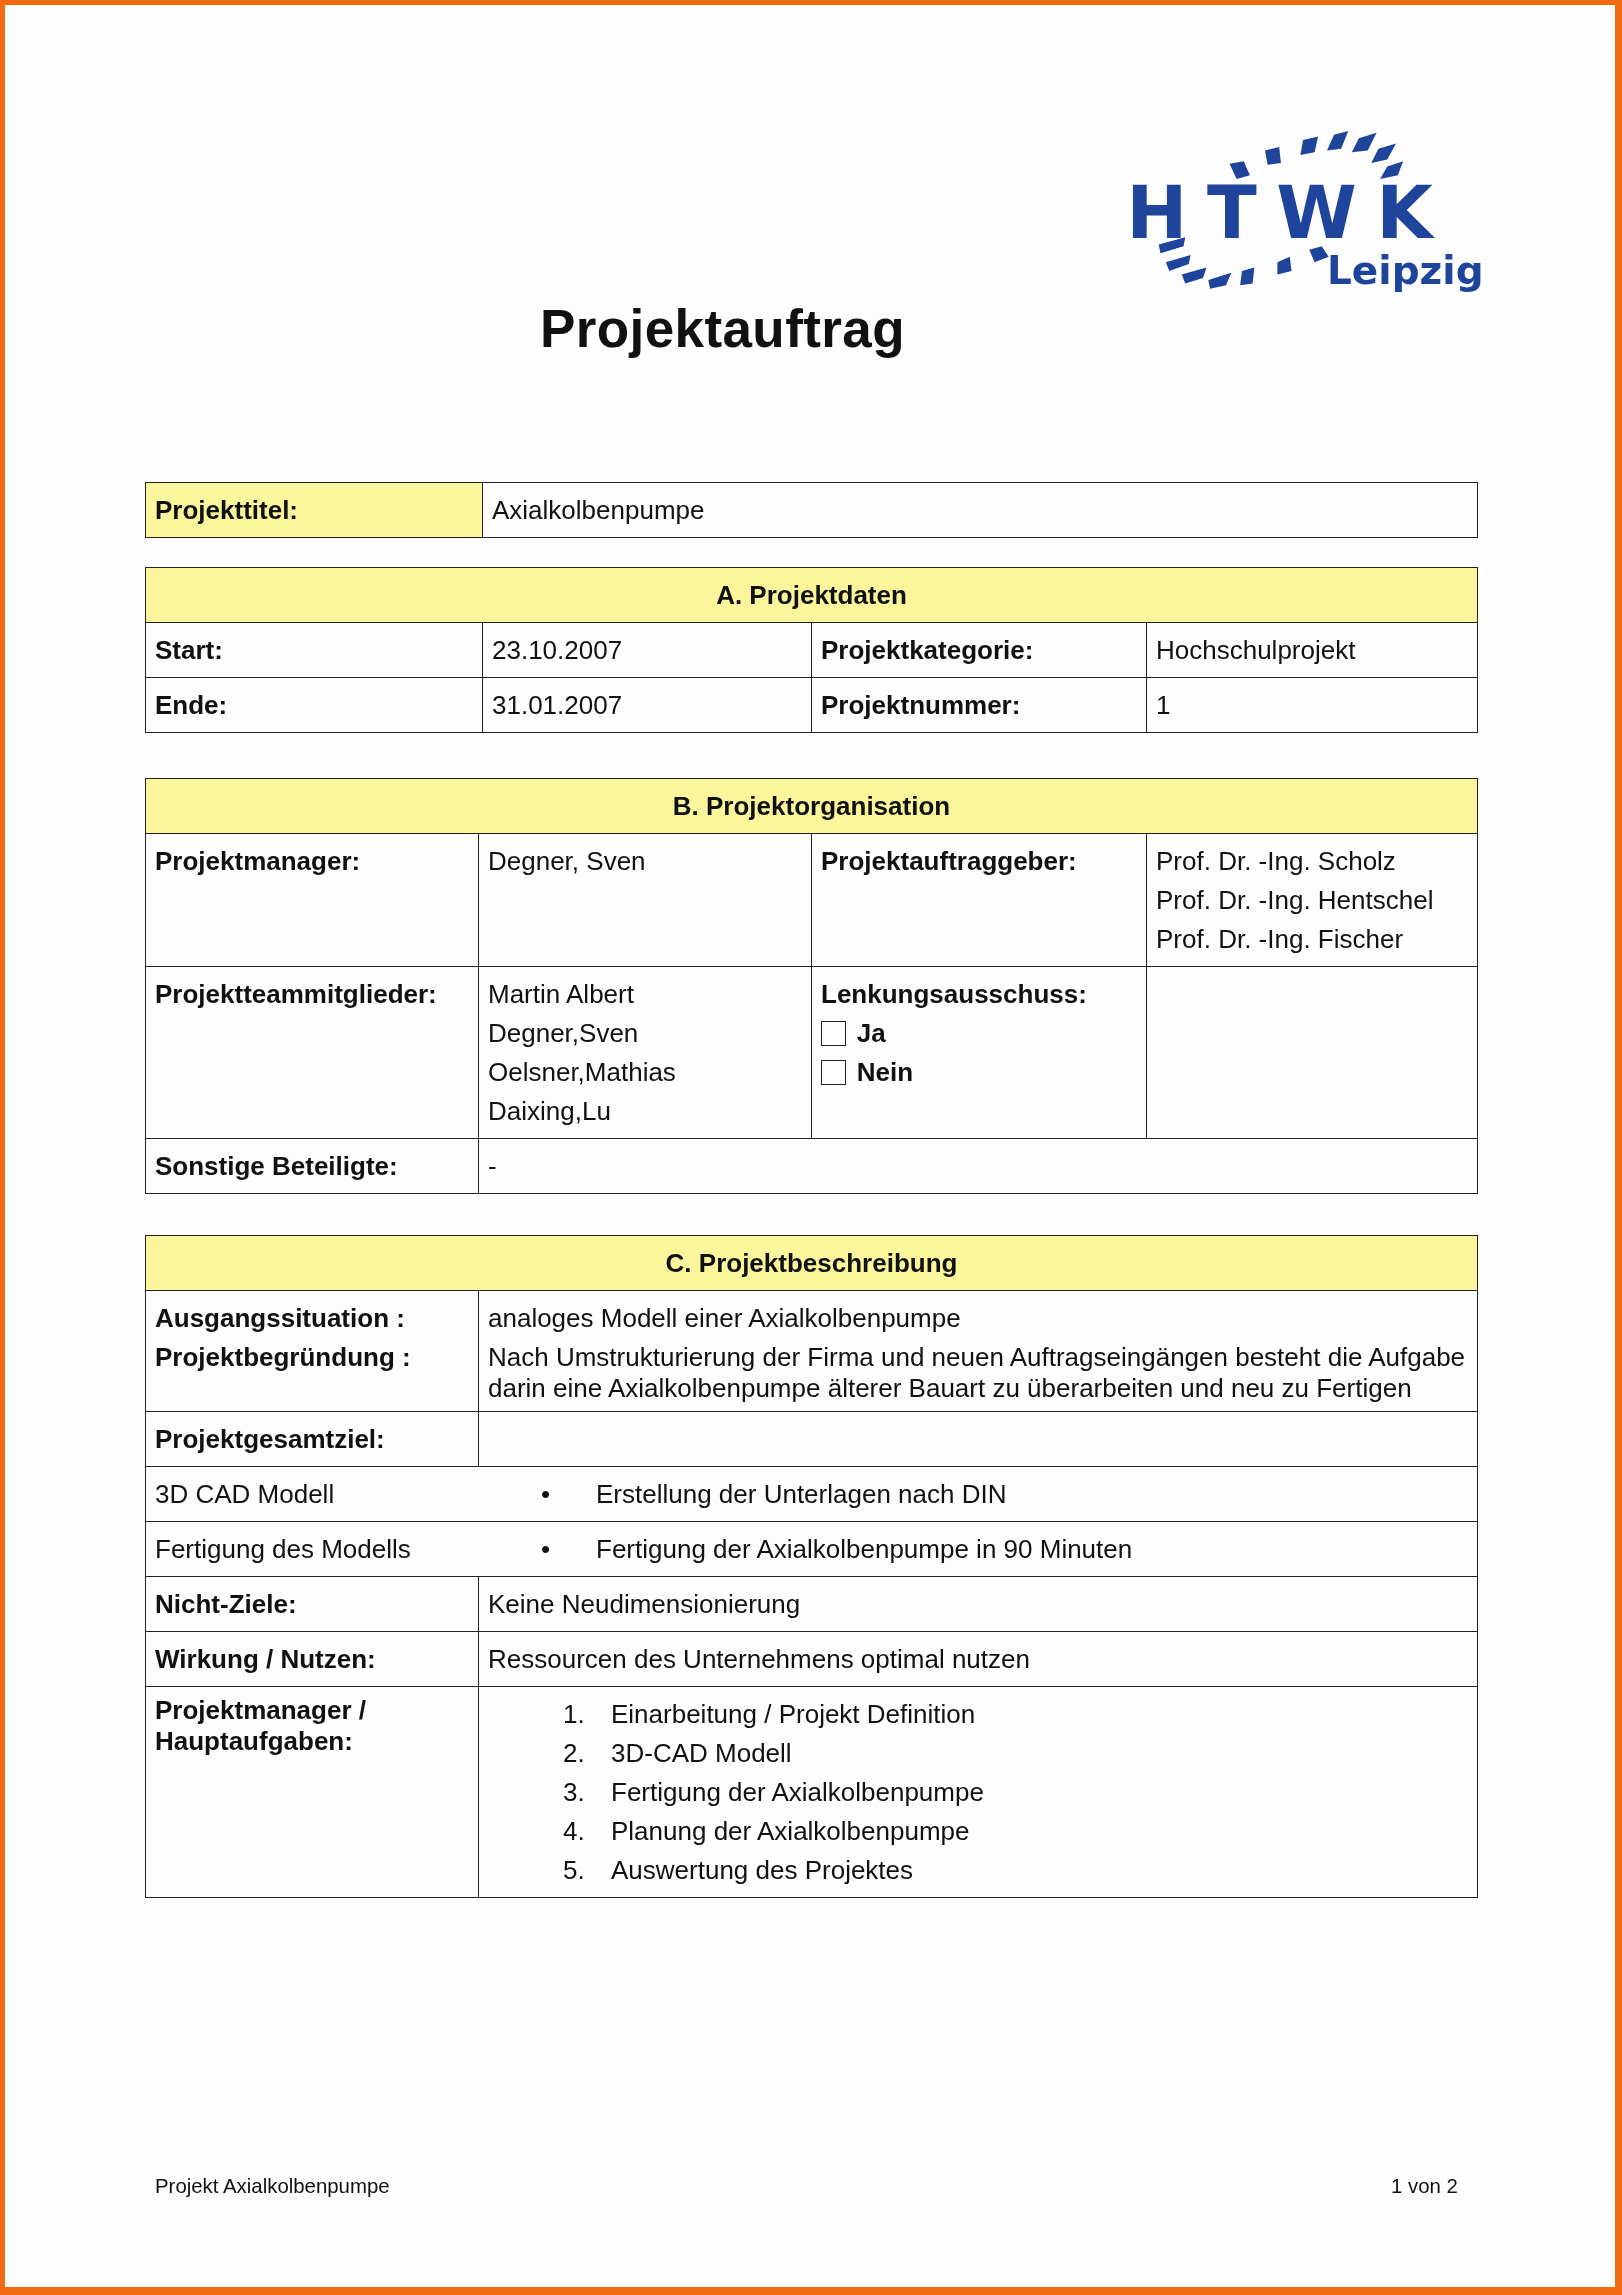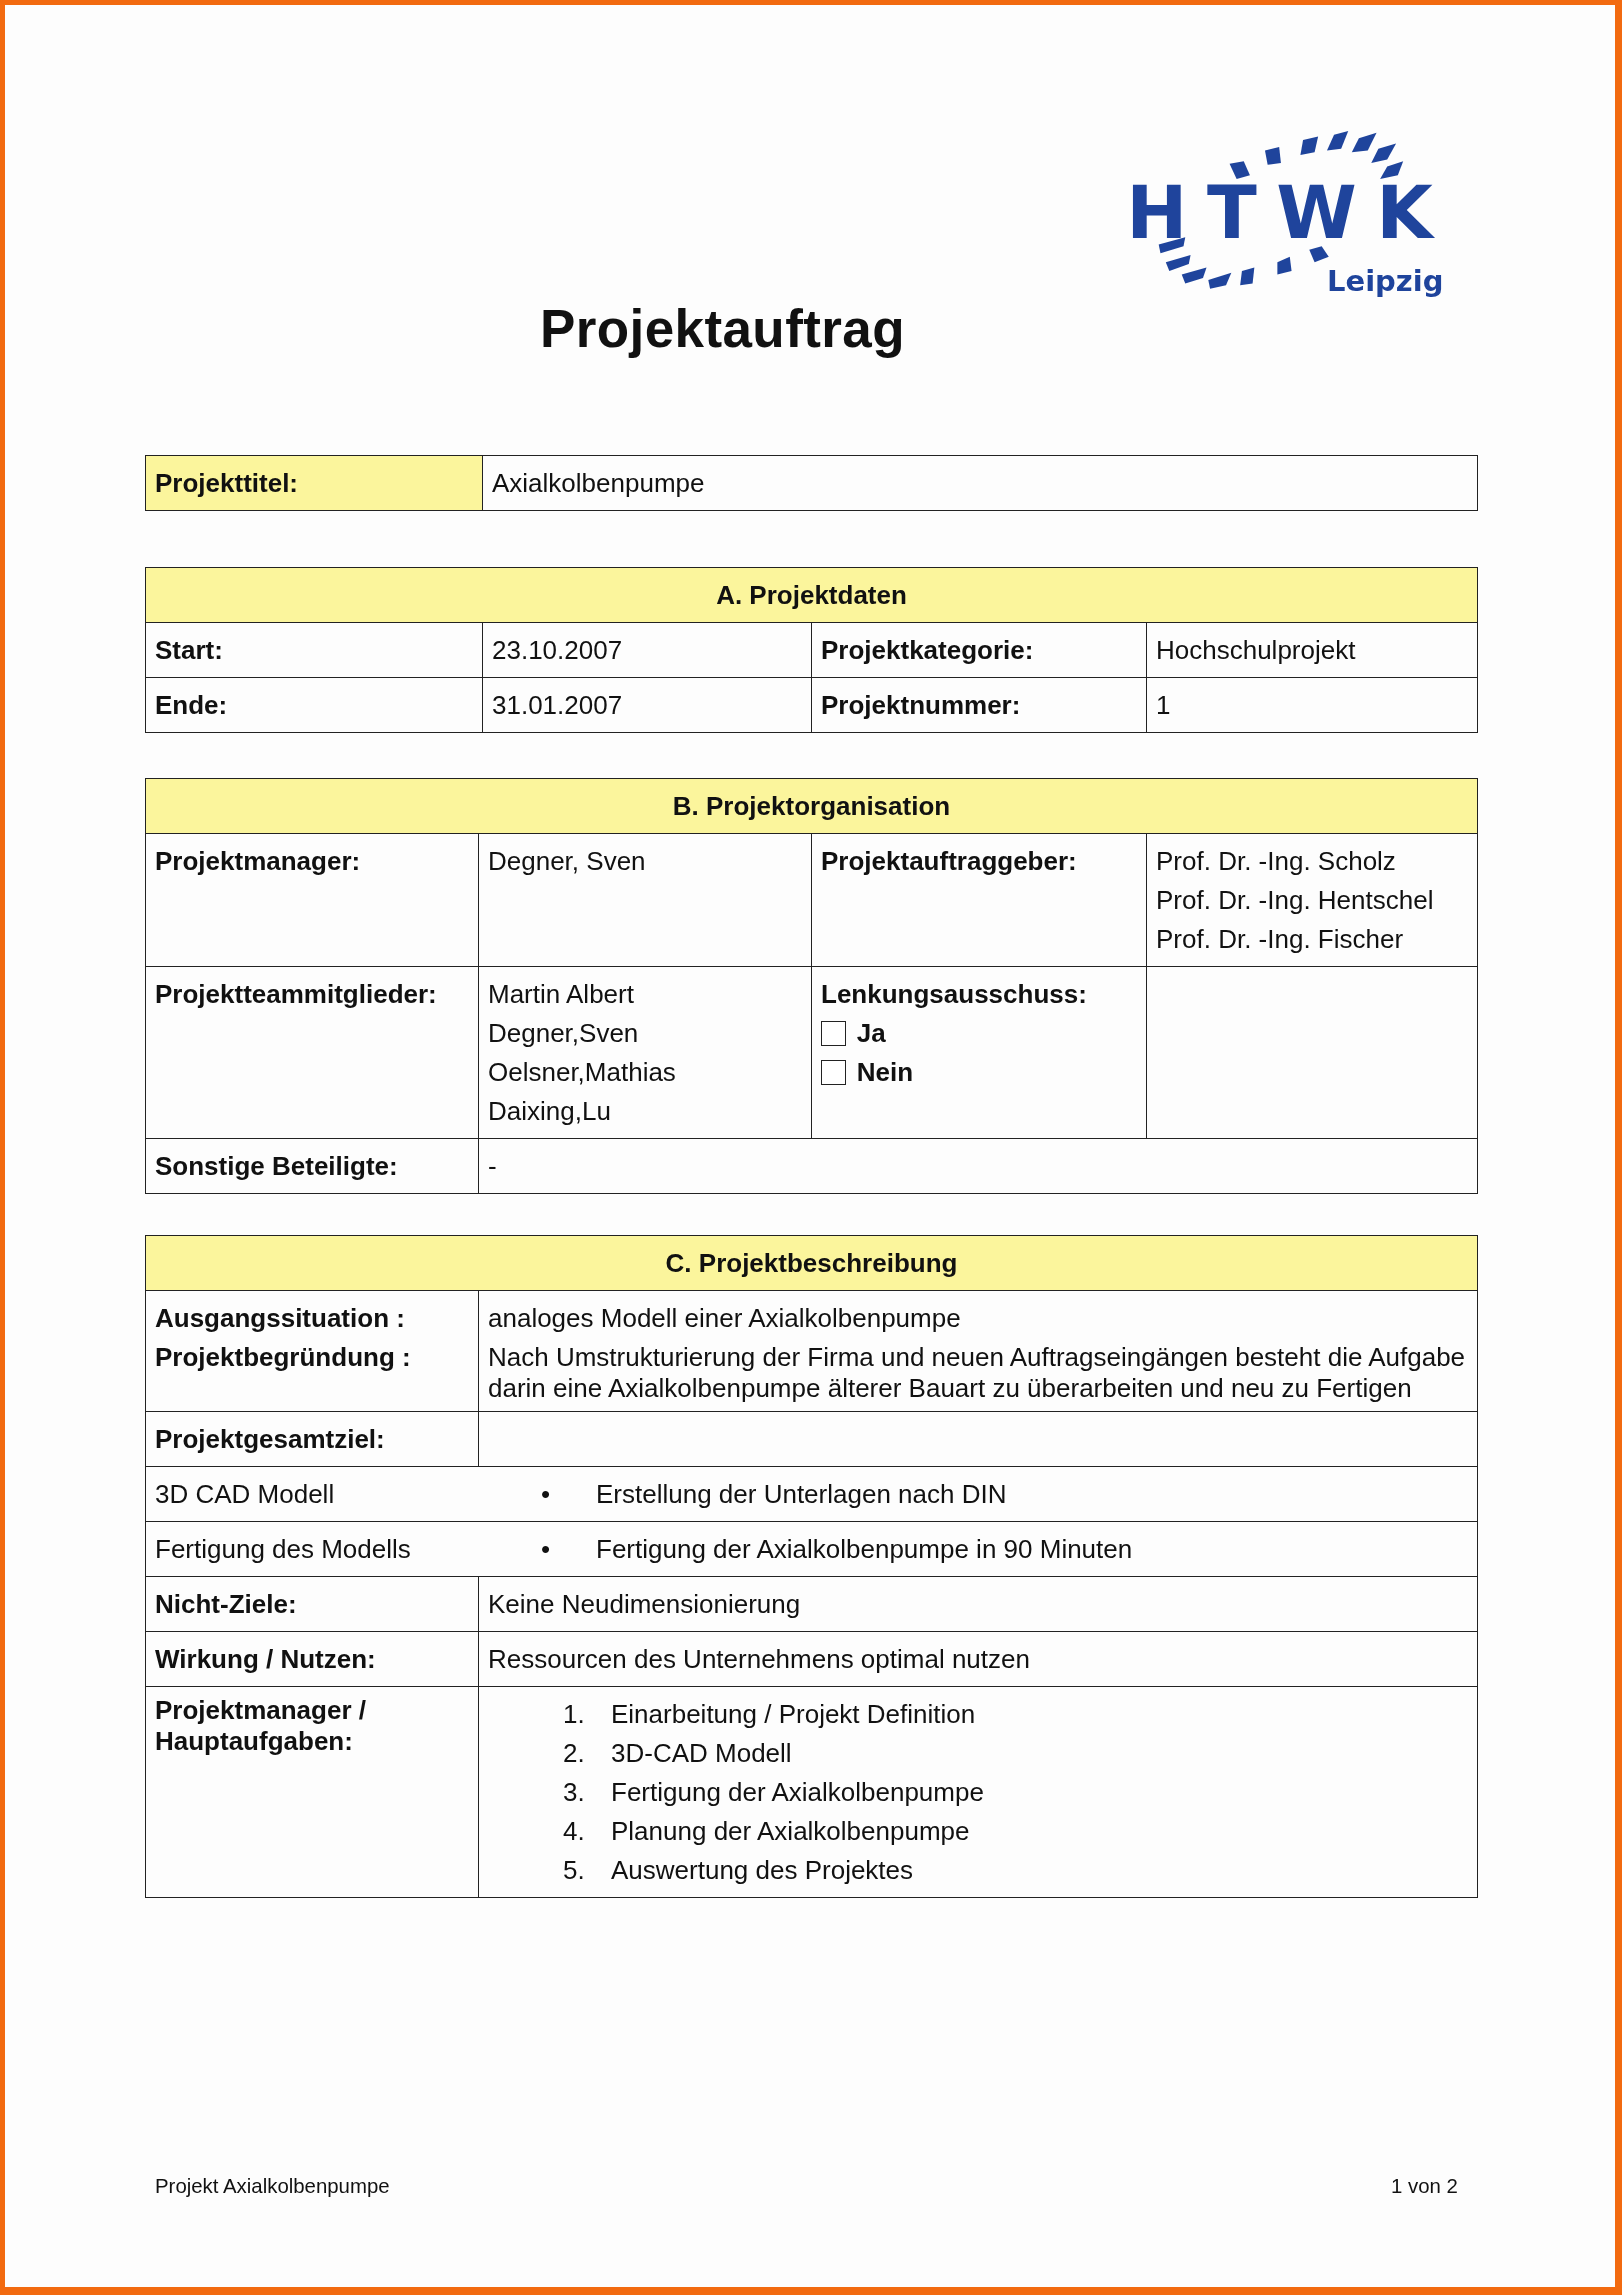--- a/index.html
+++ b/index.html
@@ -9,21 +9,21 @@
     font-family: "Liberation Sans", sans-serif; color: #111;
   }
   .frame {
     position: absolute; left: 0; top: 0; width: 1622px; height: 2295px;
     box-sizing: border-box; border: 5.3px solid #f26a10; border-right-width: 7px; border-bottom-width: 8px;
     pointer-events: none;
   }
   .logo { position: absolute; left: 1121px; top: 124px; width: 373px; height: 186px; }
   .logo-text { position: absolute; font-weight: bold; color: #1f449c; }
   .logo-htwk { left: 5.3px; top: 46px; font-size: 73px; letter-spacing: 19.5px; font-family: "DejaVu Sans", sans-serif; }
-  .logo-leipzig { left: 206px; top: 124px; font-size: 29px; font-family: "DejaVu Sans", sans-serif; margin-top: 16px; }
+  .logo-leipzig { left: 206px; top: 124px; font-size: 39px; font-family: "DejaVu Sans", sans-serif; }
   .logo svg { position: absolute; left: 0; top: 0; }
 
   .doc-title {
     position: absolute; left: 540px; top: 298px;
     font-size: 53px; font-weight: bold; letter-spacing: 0.4px;
   }
 
   table.grid {
     position: absolute; left: 145px; width: 1333px;
     border-collapse: collapse; table-layout: fixed;
@@ -71,21 +71,21 @@
       <polygon points="176,156 190,150 192,166 176,170"></polygon>
       <polygon points="212,142 226,138 234,150 218,156"></polygon>
     </g>
   </svg>
   <span class="logo-text logo-htwk">HTWK</span>
   <span class="logo-text logo-leipzig">Leipzig</span>
 </div>
 
 <div class="doc-title">Projektauftrag</div>
 
-<table class="grid" style="top:455px;">
+<table class="grid" style="top:482px;">
   <colgroup>
       <col style="width:337px">
       <col>
     </colgroup>
   <tbody>
       <tr>
     <td class="yellow b">Projekttitel:</td>
     <td>Axialkolbenpumpe</td>
   </tr>
 </tbody>

